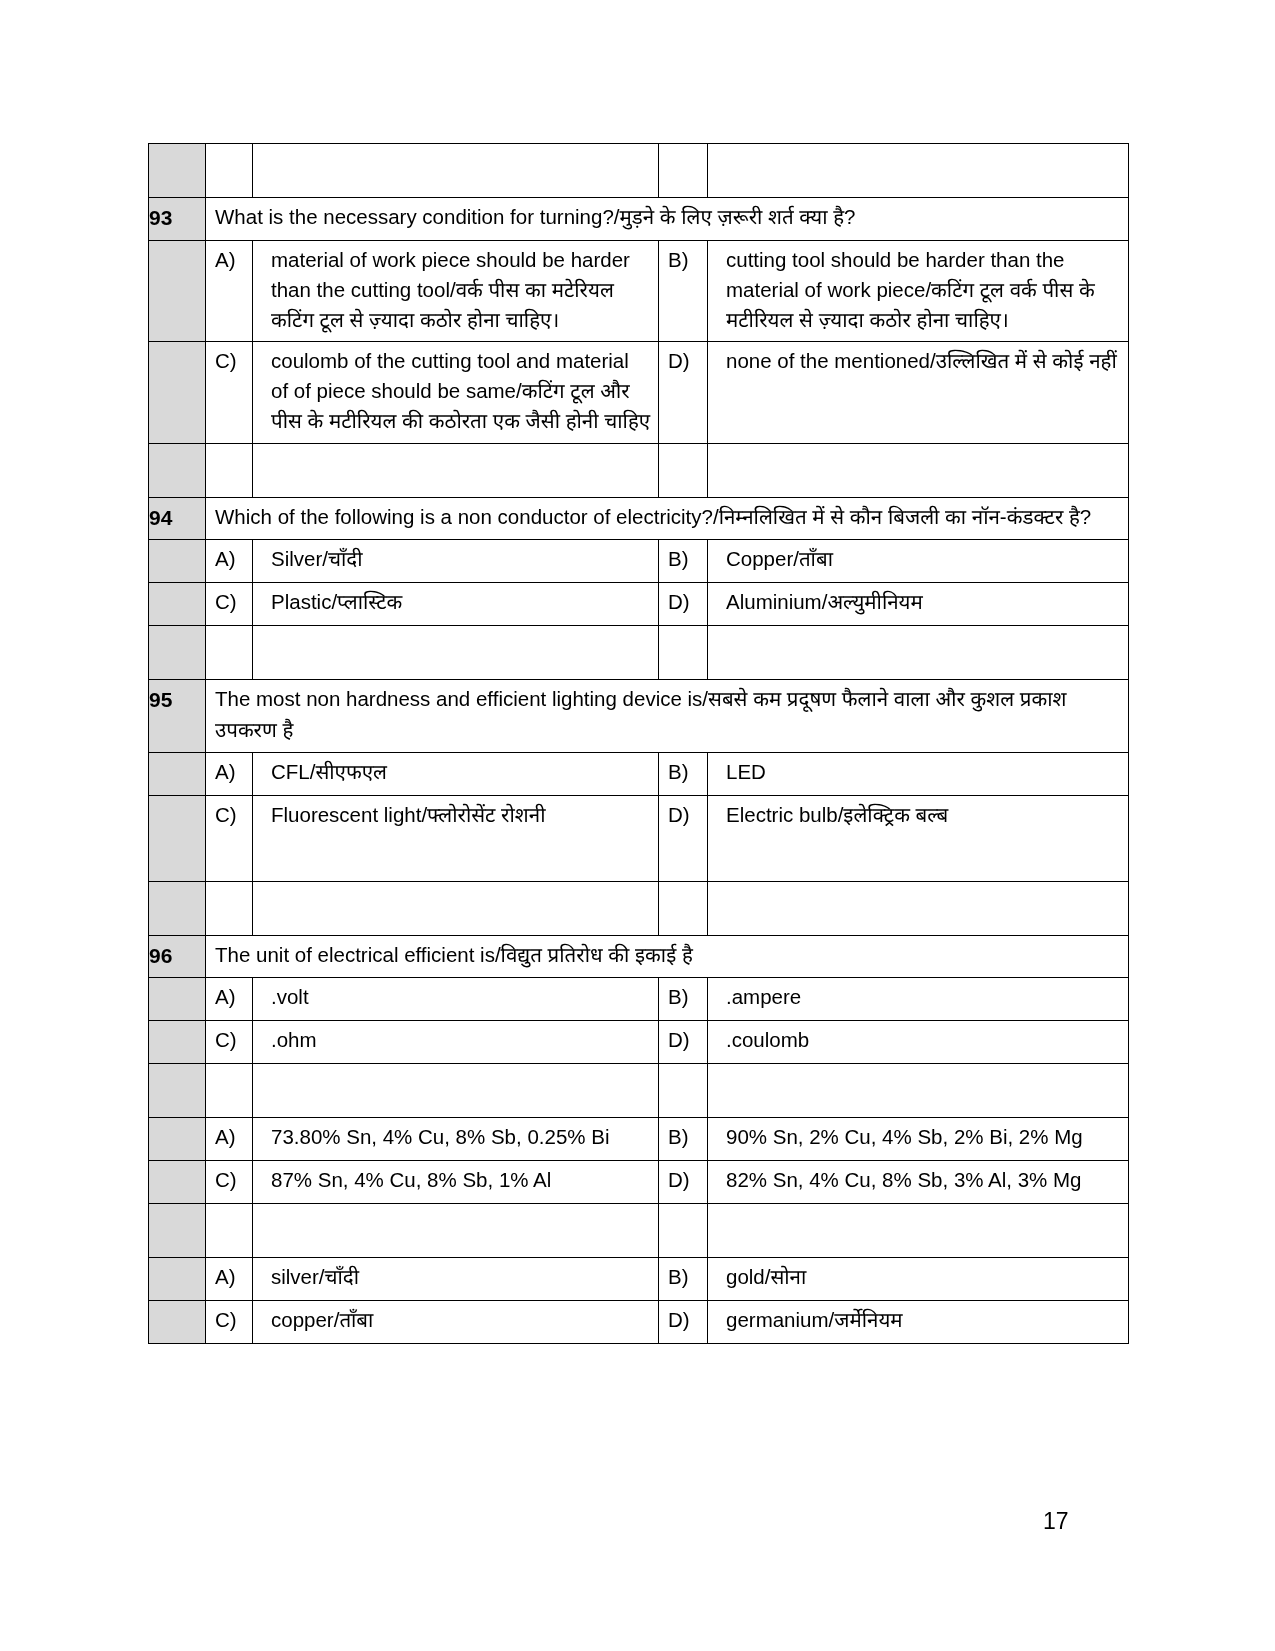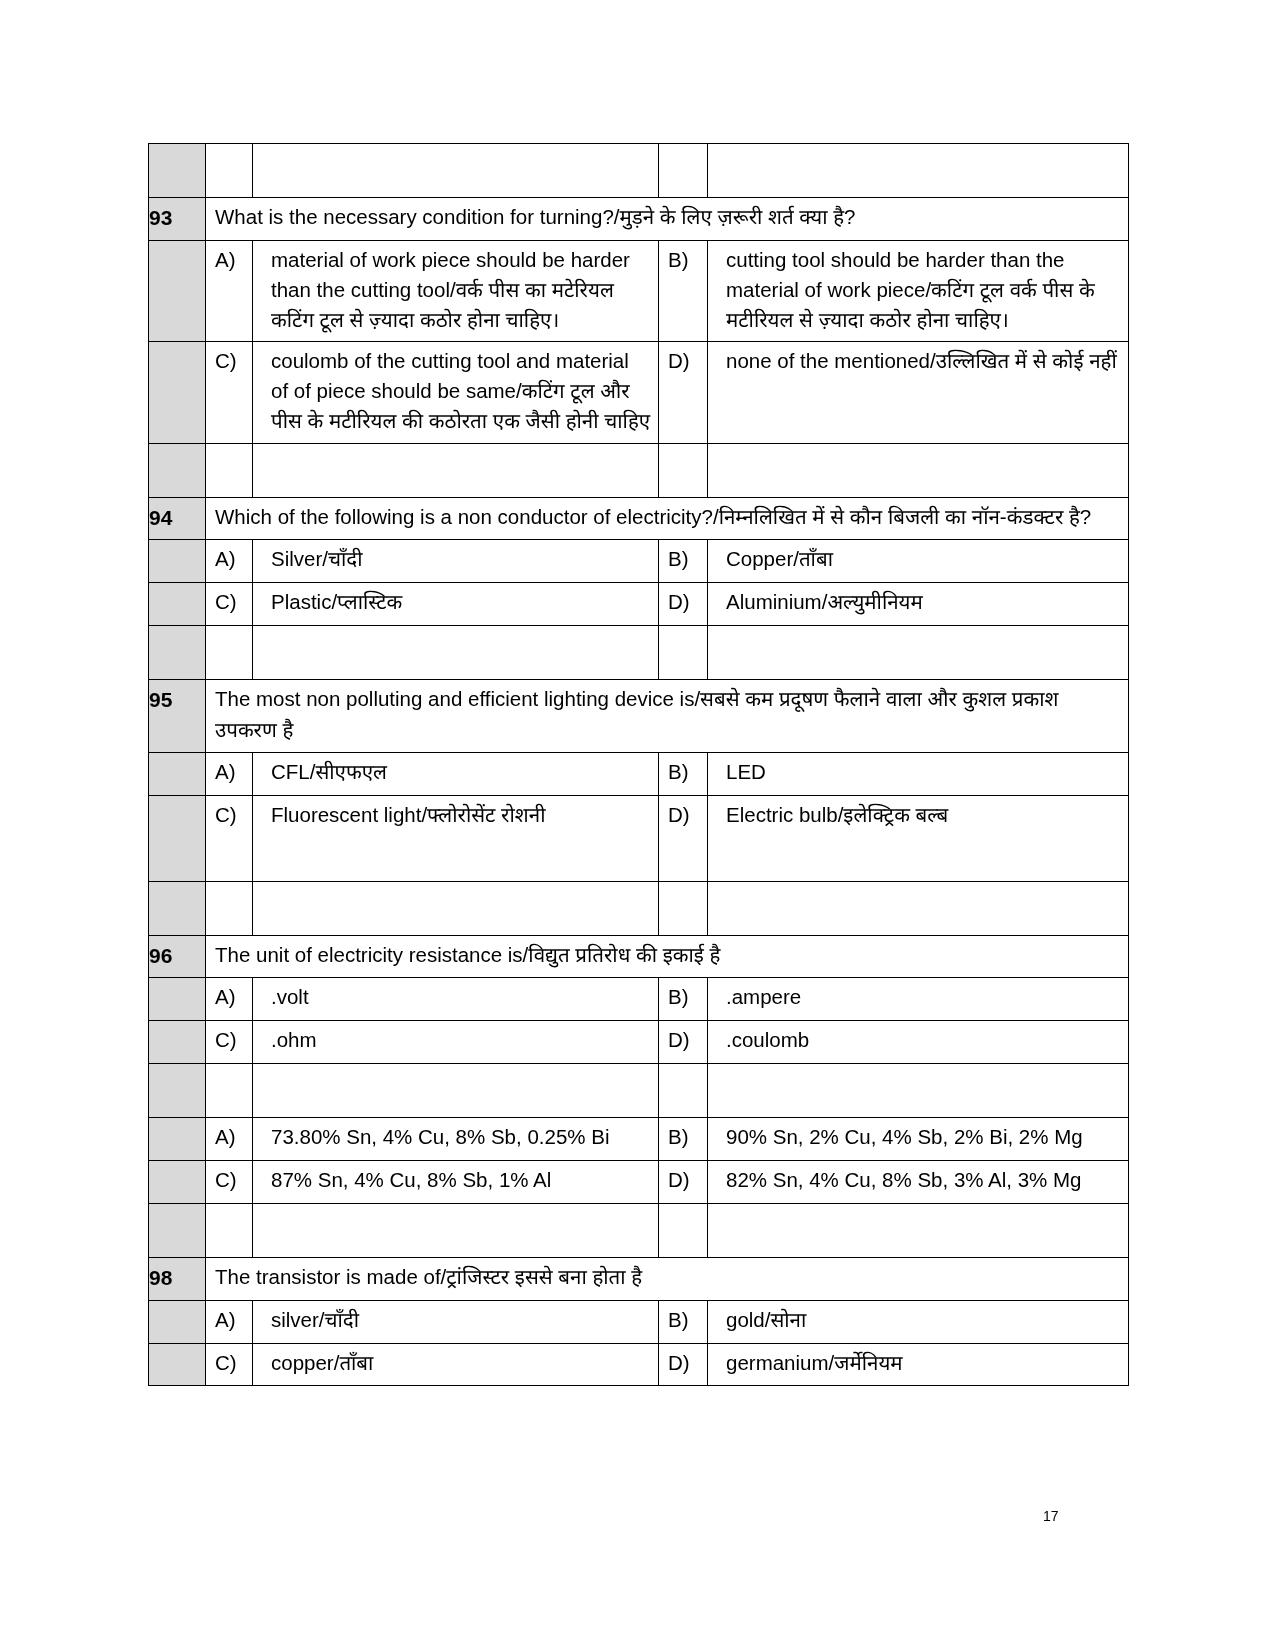--- a/index.html
+++ b/index.html
@@ -79,21 +79,21 @@
     padding-left: 18px;
     font-size: 20.5px;
     line-height: 1.47;
   }
   tr.spacer-row td { height: 42px; }
 
   .pagenum {
     position: absolute;
     left: 1043px;
     top: 1508px;
-    font-size: 14px;
+    font-size: 23px;
     font-family: "Liberation Sans", sans-serif;
     color: #000;
   }
 
   
   td:empty::after { content: "\00a0"; }
 </style>
 </head>
 <body>
 
@@ -166,21 +166,21 @@
       <tr class="spacer-row">
         <td class="numcell blank"></td>
         <td></td>
         <td></td>
         <td></td>
         <td></td>
       </tr>
 
       <tr>
         <td class="numcell">95</td>
-        <td class="qtext" colspan="4">The most non polluting and efficient lighting device is/सबसे कम प्रदूषण फैलाने वाला और कुशल प्रकाश उपकरण है</td>
+        <td class="qtext" colspan="4">The most non hardness and efficient lighting device is/सबसे कम प्रदूषण फैलाने वाला और कुशल प्रकाश उपकरण है</td>
       </tr>
       <tr>
         <td class="numcell blank"></td>
         <td class="letter">A)</td>
         <td class="opt">CFL/सीएफएल</td>
         <td class="letter">B)</td>
         <td class="opt">LED</td>
       </tr>
       <tr style="height:86px;">
         <td class="numcell blank"></td>
@@ -193,21 +193,21 @@
       <tr class="spacer-row">
         <td class="numcell blank"></td>
         <td></td>
         <td></td>
         <td></td>
         <td></td>
       </tr>
 
       <tr>
         <td class="numcell">96</td>
-        <td class="qtext" colspan="4">The unit of electricity resistance is/विद्युत प्रतिरोध की इकाई है</td>
+        <td class="qtext" colspan="4">The unit of electrical efficient is/विद्युत प्रतिरोध की इकाई है</td>
       </tr>
       <tr>
         <td class="numcell blank"></td>
         <td class="letter">A)</td>
         <td class="opt">.volt</td>
         <td class="letter">B)</td>
         <td class="opt">.ampere</td>
       </tr>
       <tr>
         <td class="numcell blank"></td>
@@ -241,24 +241,20 @@
       </tr>
 
       <tr class="spacer-row">
         <td class="numcell blank"></td>
         <td></td>
         <td></td>
         <td></td>
         <td></td>
       </tr>
 
-      <tr>
-        <td class="numcell">98</td>
-        <td class="qtext" colspan="4">The transistor is made of/ट्रांजिस्टर इससे बना होता है</td>
-      </tr>
       <tr>
         <td class="numcell blank"></td>
         <td class="letter">A)</td>
         <td class="opt">silver/चाँदी</td>
         <td class="letter">B)</td>
         <td class="opt">gold/सोना</td>
       </tr>
       <tr>
         <td class="numcell blank"></td>
         <td class="letter">C)</td>

